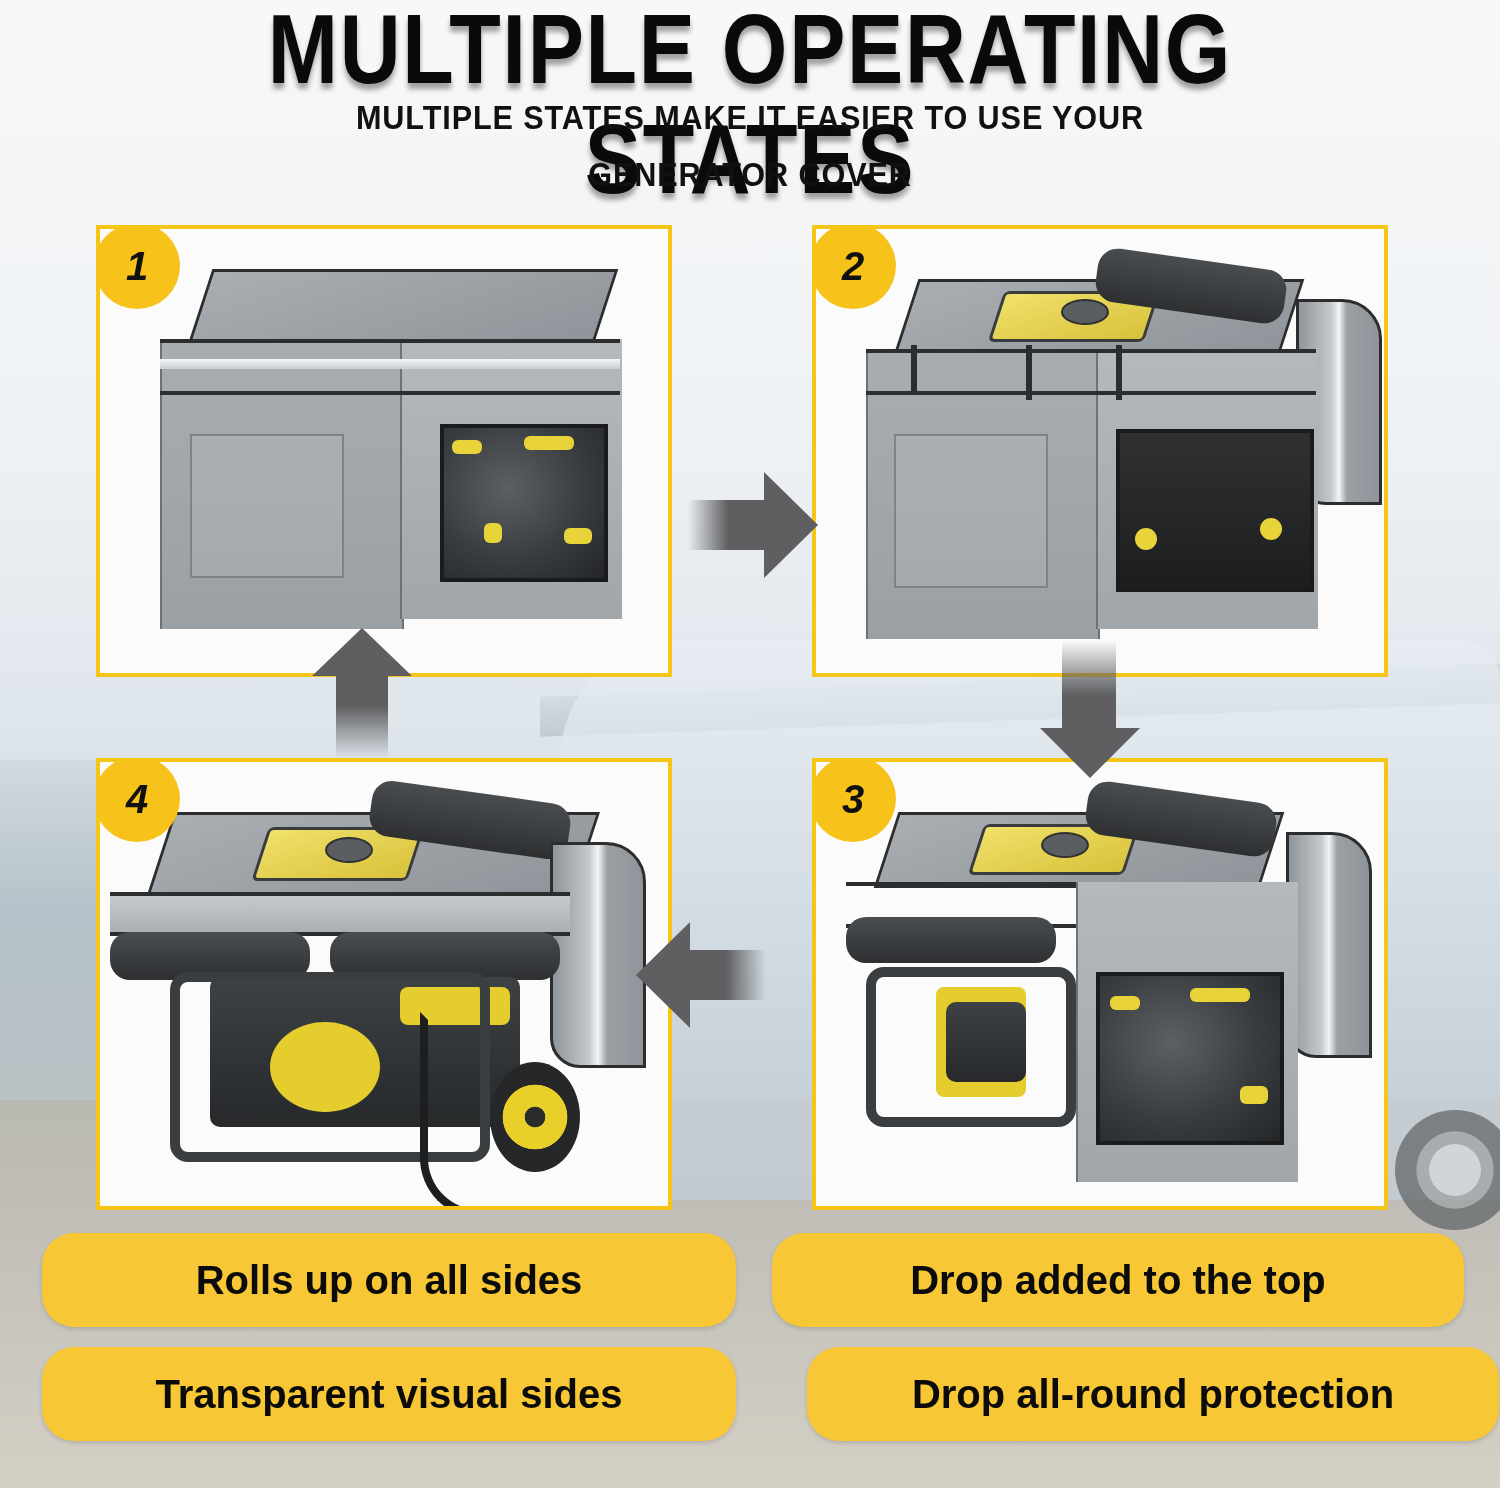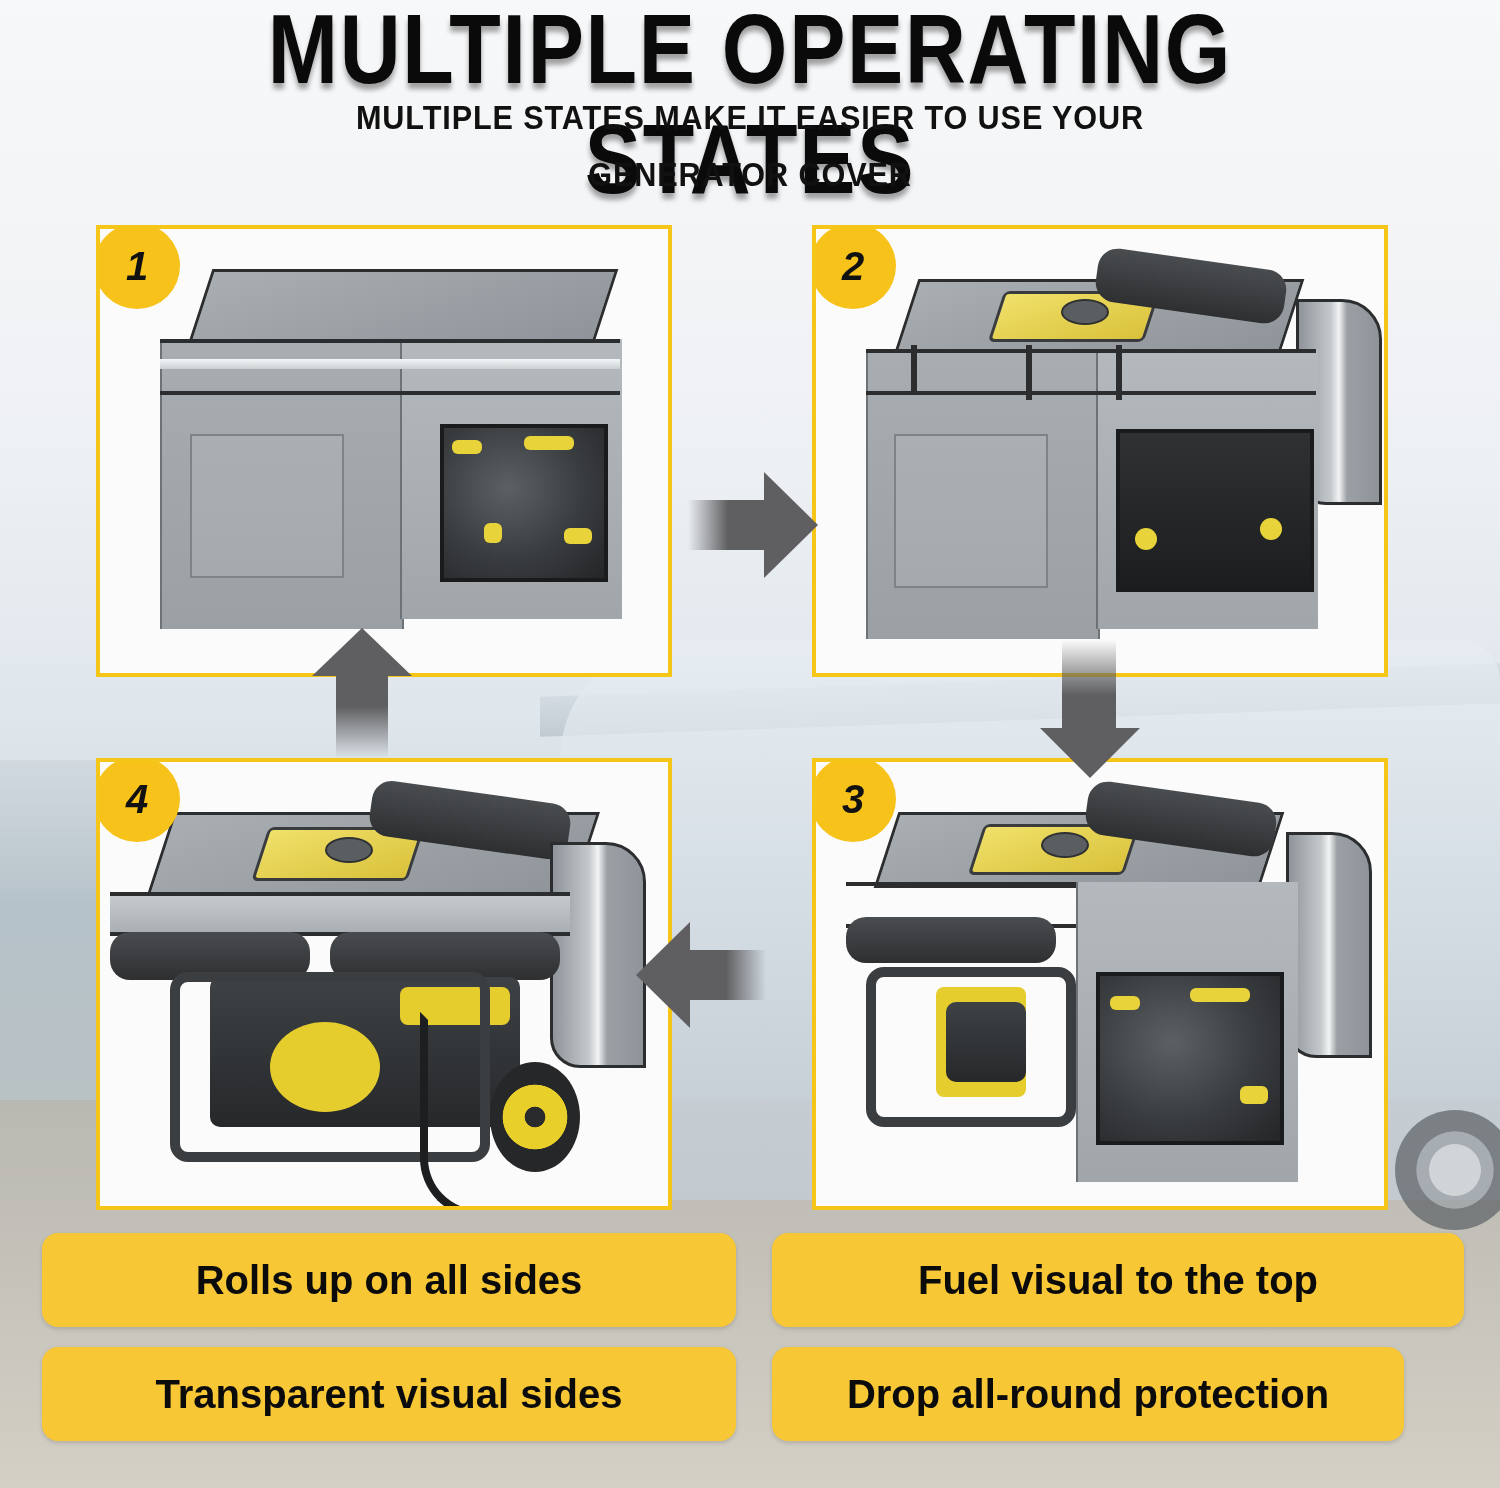--- a/index.html
+++ b/index.html
@@ -60,28 +60,28 @@
   .gen-body{position:absolute;background:linear-gradient(180deg,#3e4245,#26282a);border-radius:10px;}
   .gen-yellow{position:absolute;background:#e6cd2e;border-radius:8px;}
   .wheel{position:absolute;border-radius:50%;background:radial-gradient(circle,#2a2b2c 0 14%,#e8cf2a 15% 45%,#262728 46% 100%);}
   .cable{position:absolute;border:8px solid #1d1e1f;border-color:transparent transparent #1d1e1f #1d1e1f;border-radius:0 0 0 60px;}
 
   
   .arrow{position:absolute;}
   .arrow svg{display:block;}
 
   
-  .pill{position:absolute;height:94px;border-radius:16px;background:#f7c735;
+  .pill{position:absolute;height:94px;border-radius:32px;background:#f7c735;
     display:flex;align-items:center;justify-content:center;
     font-family:"Liberation Sans",sans-serif;font-weight:700;font-size:40px;color:#0b0b0b;
     box-shadow:0 2px 4px rgba(0,0,0,.15);}
   .pill1{left:42px;top:1233px;width:694px;}
   .pill2{left:42px;top:1347px;width:694px;}
   .pill3{left:772px;top:1233px;width:692px;}
-  .pill4{left:772px;top:1347px;width:632px;}
+  .pill4{left:807px;top:1347px;width:692px;}
 </style>
 </head>
 <body>
 
 <div class="bg-layer">
   <div class="sea"></div>
   <div class="road"></div>
   <div class="van-awning"></div>
   <div class="van"></div>
   <div class="van-wheel"></div>
@@ -222,14 +222,14 @@
           <stop offset=".6" stop-color="#5f5f61"></stop>
         </linearGradient>
       </defs>
     <rect x="24" y="44" width="52" height="86" fill="url(#gu)"></rect>
     <polygon points="0,48 100,48 50,0" fill="#5f5f61"></polygon>
   </svg>
 </div>
 
 <div class="pill pill1">Rolls up on all sides</div>
 <div class="pill pill2">Transparent visual sides</div>
-<div class="pill pill3">Fuel visual to the top</div>
+<div class="pill pill3">Drop added to the top</div>
 <div class="pill pill4">Drop all-round protection</div>
 
 </body></html>

